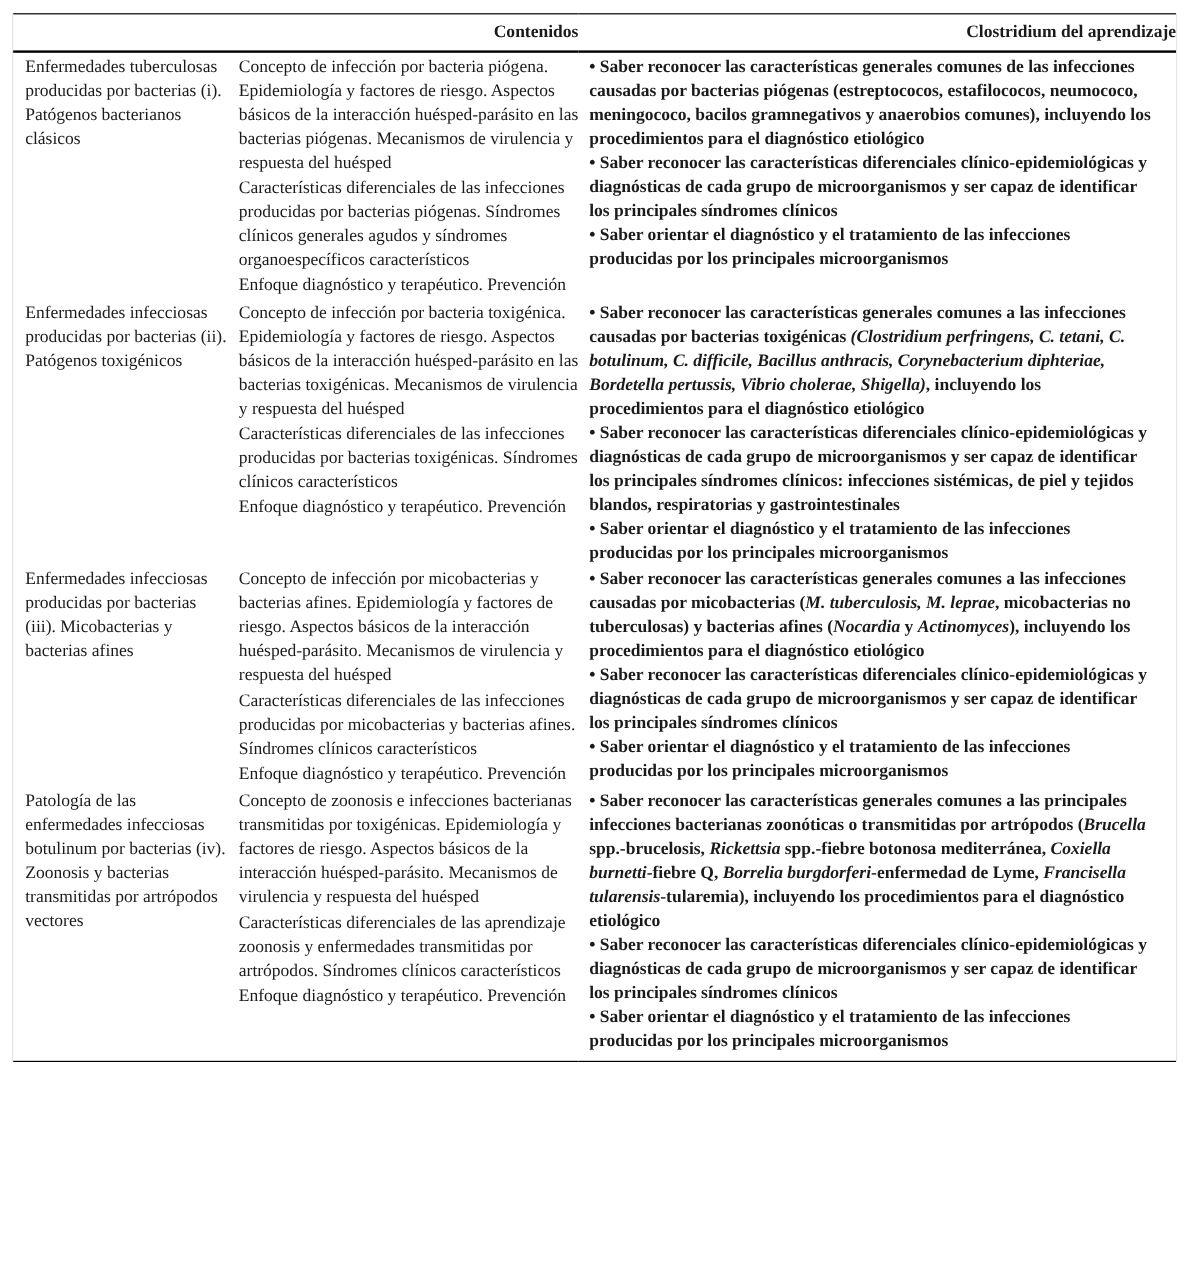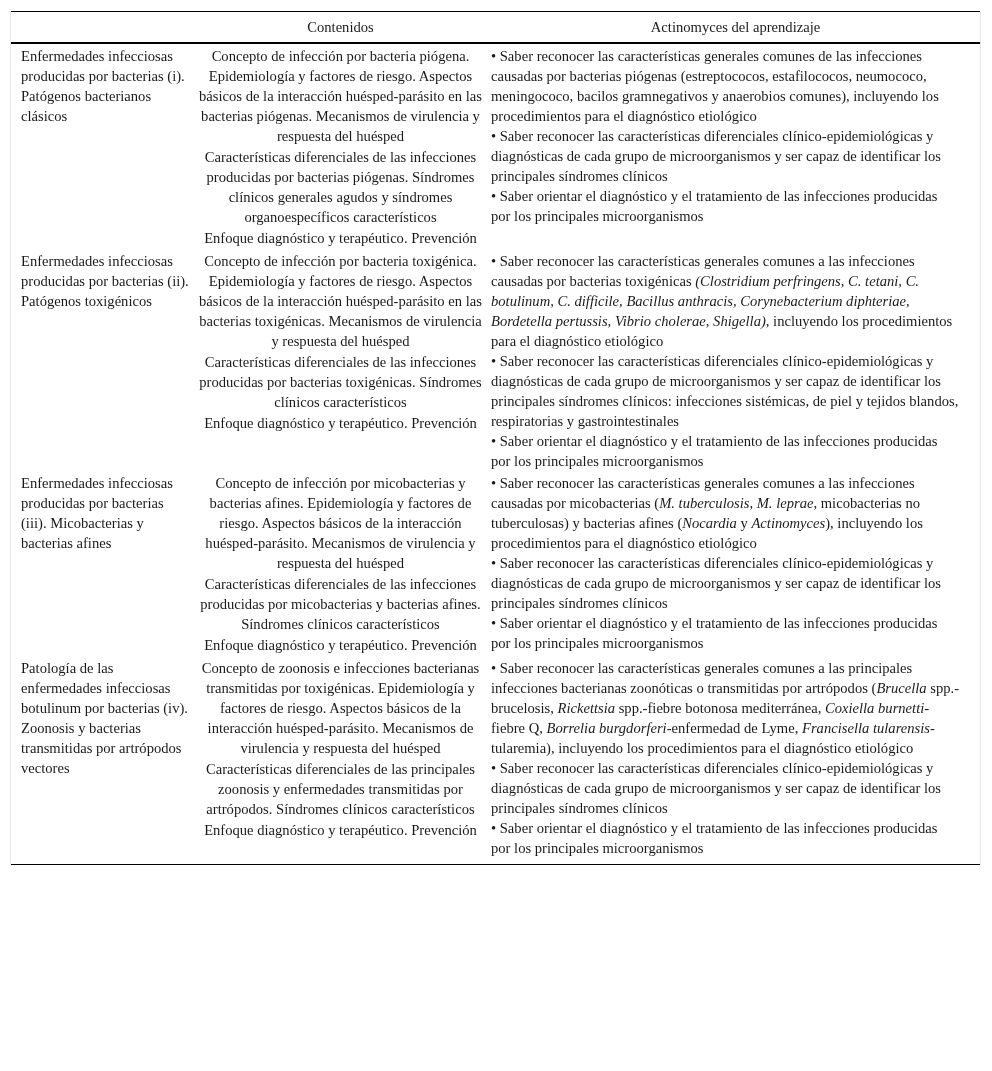--- a/index.html
+++ b/index.html
@@ -30,63 +30,63 @@
       table-layout: fixed;
     }
     col.c1 { width: 179px; }
     col.c2 { width: 292px; }
     col.c3 { width: auto; }
     thead tr {
       border-top: 1.3px solid #000;
       border-bottom: 2.5px solid #000;
     }
     thead th {
-      font-weight: normal;
-      text-align: center;
+      font-weight: bold;
+      text-align: right;
       height: 30px;
       padding: 0 0 0 10px;
       vertical-align: middle;
       line-height: 20px;
     }
     thead th.h2 { padding-left: 9px; }
     thead th.h3 { padding-left: 9px; }
     tbody td {
       vertical-align: top;
       line-height: 20px;
       padding: 2px 0 0 10px;
     }
     tbody td.c2cell { padding-left: 9px; }
-    tbody td.c3cell { padding-left: 9px; padding-right: 20px; }
+    tbody td.c3cell { padding-left: 9px; padding-right: 20px; font-weight: bold; }
     tbody tr.last td { padding-bottom: 6px; }
     tbody tr.last { border-bottom: 1.3px solid #000; }
-    .para { margin: 0 0 1px 0; text-align: center; }
+    .para { margin: 0 0 1px 0; }
     .bullet { margin: 0; }
     .it { font-style: italic; }
   </style>
 </head>
 <body>
 
 <div class="table-wrap">
   <table>
     <colgroup>
       <col class="c1">
         <col class="c2">
         <col class="c3">
     </colgroup>
     <thead>
       <tr>
         <th class="h1"></th>
         <th class="h2">Contenidos</th>
-        <th class="h3">Actinomyces del aprendizaje</th>
+        <th class="h3">Clostridium del aprendizaje</th>
       </tr>
     </thead>
     <tbody id="tbody">
 
     <tr>
-          <td class="c1cell">Enfermedades infecciosas producidas por bacterias (i). Patógenos bacterianos clásicos</td>
+          <td class="c1cell">Enfermedades tuberculosas producidas por bacterias (i). Patógenos bacterianos clásicos</td>
           <td class="c2cell">
             <div class="para">Concepto de infección por bacteria piógena. Epidemiología y factores de riesgo. Aspectos básicos de la interacción huésped-parásito en las bacterias piógenas. Mecanismos de virulencia y respuesta del huésped</div>
             <div class="para">Características diferenciales de las infecciones producidas por bacterias piógenas. Síndromes clínicos generales agudos y síndromes organoespecíficos característicos</div>
             <div class="para">Enfoque diagnóstico y terapéutico. Prevención</div>
           </td>
           <td class="c3cell">
             <div class="bullet"><span>• Saber reconocer las características generales comunes de las infecciones causadas por bacterias piógenas (estreptococos, estafilococos, neumococo, meningococo, bacilos gramnegativos y anaerobios comunes), incluyendo los procedimientos para el diagnóstico etiológico</span></div>
             <div class="bullet"><span>• Saber reconocer las características diferenciales clínico-epidemiológicas y diagnósticas de cada grupo de microorganismos y ser capaz de identificar los principales síndromes clínicos</span></div>
             <div class="bullet"><span>• Saber orientar el diagnóstico y el tratamiento de las infecciones producidas por los principales microorganismos</span></div>
           </td>
@@ -114,21 +114,21 @@
           <td class="c3cell">
             <div class="bullet"><span>• Saber reconocer las características generales comunes a las infecciones causadas por micobacterias (</span><span class="it">M. tuberculosis, M. leprae</span><span>, micobacterias no tuberculosas) y bacterias afines (</span><span class="it">Nocardia</span><span> y </span><span class="it">Actinomyces</span><span>), incluyendo los procedimientos para el diagnóstico etiológico</span></div>
             <div class="bullet"><span>• Saber reconocer las características diferenciales clínico-epidemiológicas y diagnósticas de cada grupo de microorganismos y ser capaz de identificar los principales síndromes clínicos</span></div>
             <div class="bullet"><span>• Saber orientar el diagnóstico y el tratamiento de las infecciones producidas por los principales microorganismos</span></div>
           </td>
         </tr>
         <tr class="last">
           <td class="c1cell">Patología de las enfermedades infecciosas botulinum por bacterias (iv). Zoonosis y bacterias transmitidas por artrópodos vectores</td>
           <td class="c2cell">
             <div class="para">Concepto de zoonosis e infecciones bacterianas transmitidas por toxigénicas. Epidemiología y factores de riesgo. Aspectos básicos de la interacción huésped-parásito. Mecanismos de virulencia y respuesta del huésped</div>
-            <div class="para">Características diferenciales de las principales zoonosis y enfermedades transmitidas por artrópodos. Síndromes clínicos característicos</div>
+            <div class="para">Características diferenciales de las aprendizaje zoonosis y enfermedades transmitidas por artrópodos. Síndromes clínicos característicos</div>
             <div class="para">Enfoque diagnóstico y terapéutico. Prevención</div>
           </td>
           <td class="c3cell">
             <div class="bullet"><span>• Saber reconocer las características generales comunes a las principales infecciones bacterianas zoonóticas o transmitidas por artrópodos (</span><span class="it">Brucella</span><span> spp.-brucelosis, </span><span class="it">Rickettsia</span><span> spp.-fiebre botonosa mediterránea, </span><span class="it">Coxiella burnetti</span><span>-fiebre Q, </span><span class="it">Borrelia burgdorferi</span><span>-enfermedad de Lyme, </span><span class="it">Francisella tularensis</span><span>-tularemia), incluyendo los procedimientos para el diagnóstico etiológico</span></div>
             <div class="bullet"><span>• Saber reconocer las características diferenciales clínico-epidemiológicas y diagnósticas de cada grupo de microorganismos y ser capaz de identificar los principales síndromes clínicos</span></div>
             <div class="bullet"><span>• Saber orientar el diagnóstico y el tratamiento de las infecciones producidas por los principales microorganismos</span></div>
           </td>
         </tr>
       </tbody>
   </table>

